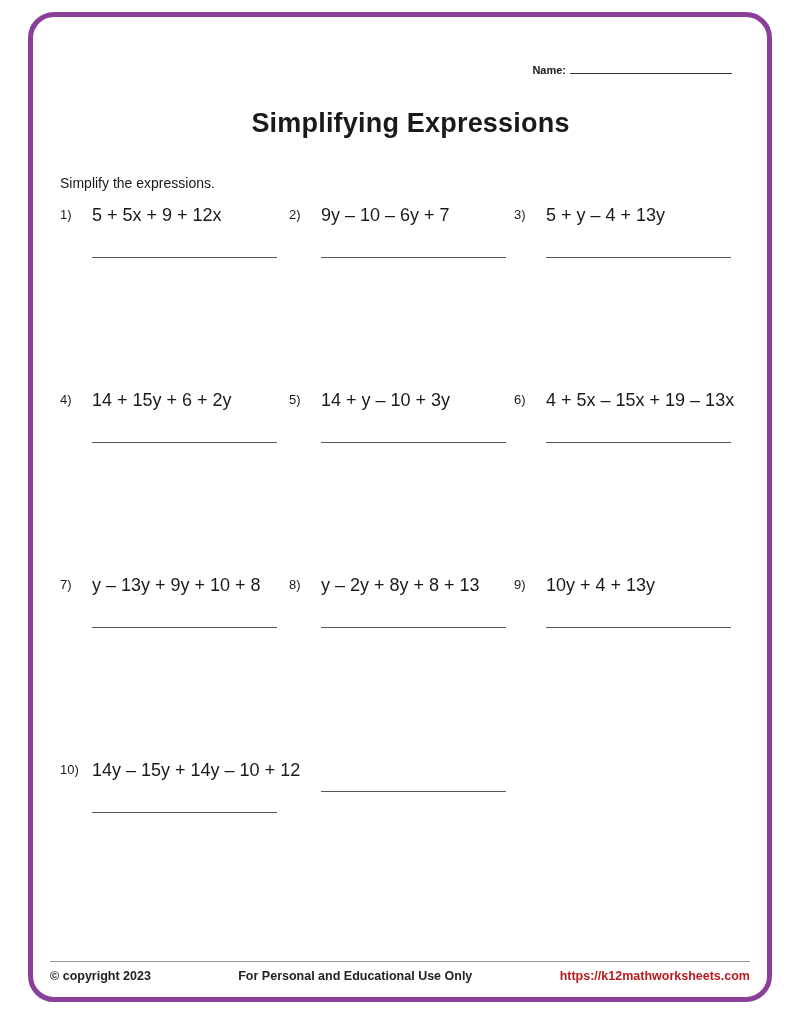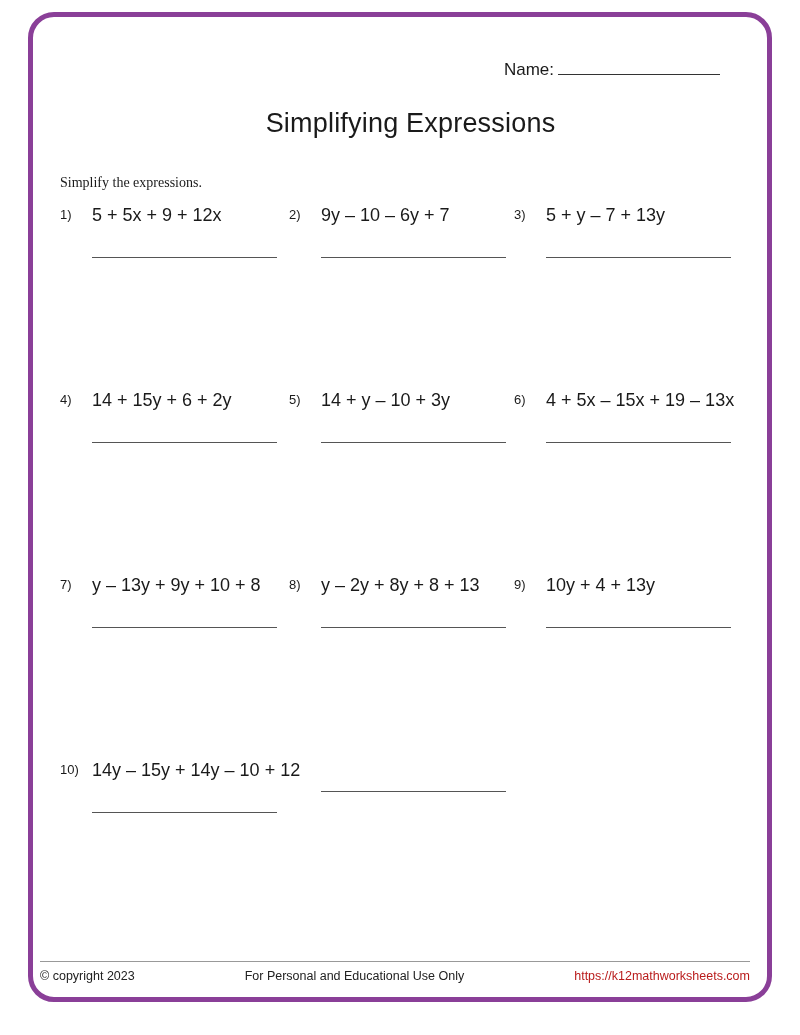--- a/index.html
+++ b/index.html
@@ -12,43 +12,43 @@
     overflow: hidden;
   }
   .frame {
     position: absolute;
     left: 28px; top: 12px; right: 28px; bottom: 33px;
     border: 5px solid var(--border, #8a3f98);
     border-radius: 26px;
     pointer-events: none;
   }
   .name-row {
-    position: absolute; top: 60px; right: 80px;
-    font-size: 17px;
+    position: absolute; top: 60px; right: 68px;
+    font-size: 11px;
+    font-weight: bold;
   }
   .name-blank {
     display: inline-block;
     width: 162px;
     border-bottom: 1.2px solid #333;
     height: 14px;
     margin-left: 4px;
     vertical-align: baseline;
   }
   .title {
     position: absolute; top: 108px; left: 0; width: 100%;
     text-align: center;
     font-size: 27px;
-    font-weight: normal;
+    font-weight: bold;
     letter-spacing: 0.2px;
     padding-left: 21px;
   }
   .instructions {
     position: absolute; top: 175px; left: 60px;
     font-size: 14px;
-    font-family: Liberation Serif, serif;
   }
   .grid {
     position: absolute; top: 205px; left: 60px;
     width: 680px;
     display: grid;
     grid-template-columns: 229px 225px 226px;
     grid-auto-rows: 185px;
   }
   .problem { position: relative; }
   .prob-line { display: flex; align-items: baseline; }
@@ -59,28 +59,29 @@
     top: -2px;
   }
   .prob-expr { font-size: 18px; white-space: nowrap; }
   .answer-line {
     margin: 31px 0 0 32px;
     width: 185px;
     border-top: 1.2px solid #555;
     height: 0;
   }
   .footer {
-    position: absolute; top: 961px; left: 40px; right: 50px;
+    position: absolute; top: 961px; left: 50px; right: 50px;
     border-top: 1px solid #999;
     padding-top: 7px;
     display: flex;
     justify-content: space-between;
     align-items: baseline;
     font-size: 12.5px;
     color: #222;
+    font-weight: bold;
   }
   .footer a { color: #b91c1c; text-decoration: none; }
 </style>
 </head>
 <body>
 
 <div class="frame"></div>
 
 <div class="name-row">
   <span>Name:</span><span class="name-blank"></span>
@@ -104,21 +105,21 @@
     <div class="prob-line">
       <span class="prob-num">2)</span>
       <span class="prob-expr">9y – 10 – 6y + 7</span>
     </div>
     <div class="answer-line"></div>
   </div>
 
   <div class="problem">
     <div class="prob-line">
       <span class="prob-num">3)</span>
-      <span class="prob-expr">5 + y – 7 + 13y</span>
+      <span class="prob-expr">5 + y – 4 + 13y</span>
     </div>
     <div class="answer-line"></div>
   </div>
 
   <div class="problem">
     <div class="prob-line">
       <span class="prob-num">4)</span>
       <span class="prob-expr">14 + 15y + 6 + 2y</span>
     </div>
     <div class="answer-line"></div>

